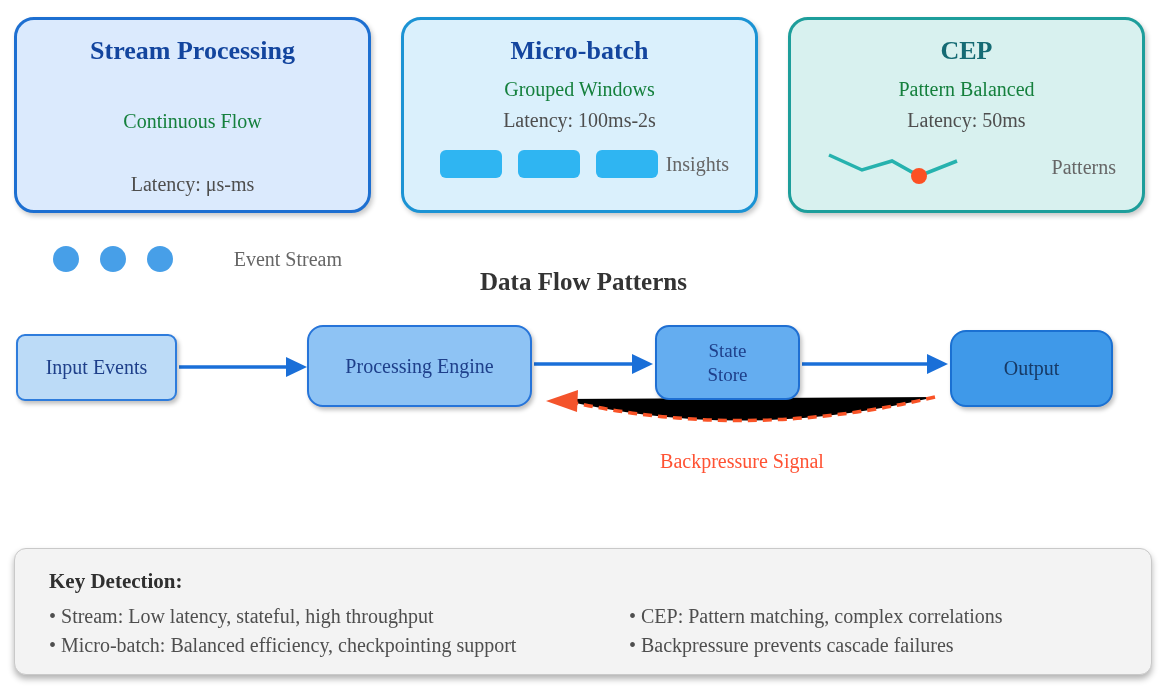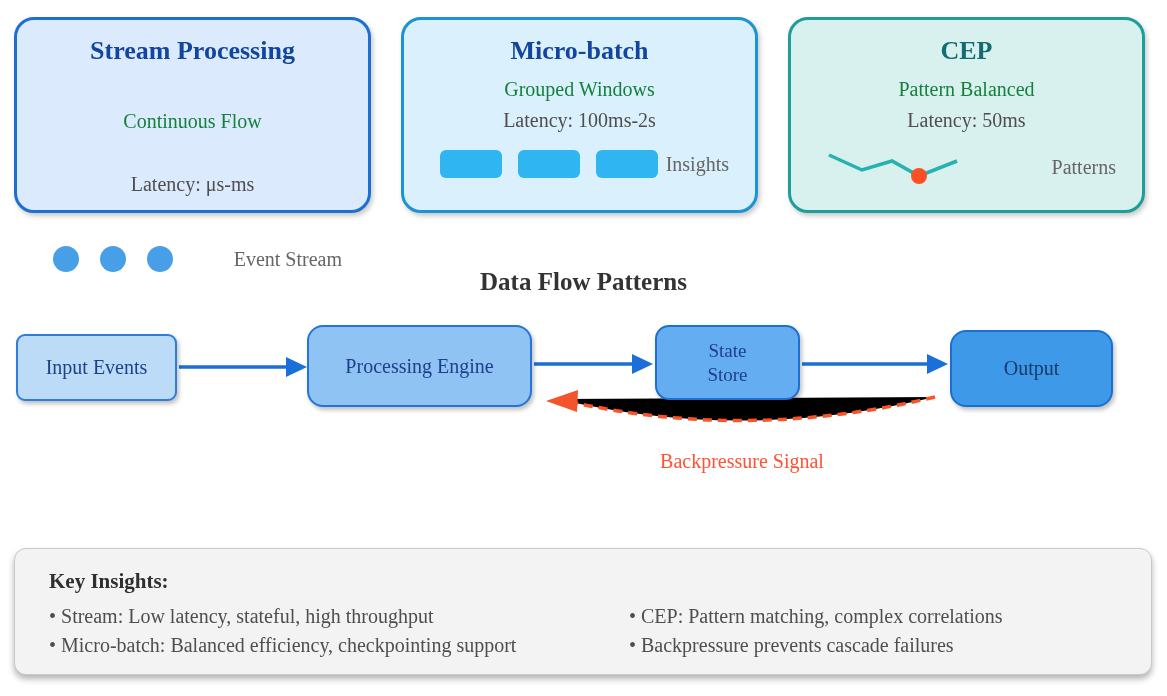--- a/index.html
+++ b/index.html
@@ -140,21 +140,21 @@
 
   <div class="flow-node node-input">Input Events</div>
   <div class="flow-node node-engine">Processing Engine</div>
   <div class="flow-node node-state">State
 Store</div>
   <div class="flow-node node-output">Output</div>
 
   <div class="backpressure-label">Backpressure Signal</div>
 
   <div class="insights">
-    <div class="insights-heading">Key Insights:</div>
+    <div class="insights-heading">Key Detection:</div>
     <div class="insights-grid">
       <div>• Stream: Low latency, stateful, high throughput</div>
       <div>• CEP: Pattern matching, complex correlations</div>
       <div>• Micro-batch: Balanced efficiency, checkpointing support</div>
       <div>• Backpressure prevents cascade failures</div>
     </div>
   </div>
 
 </div>
 

